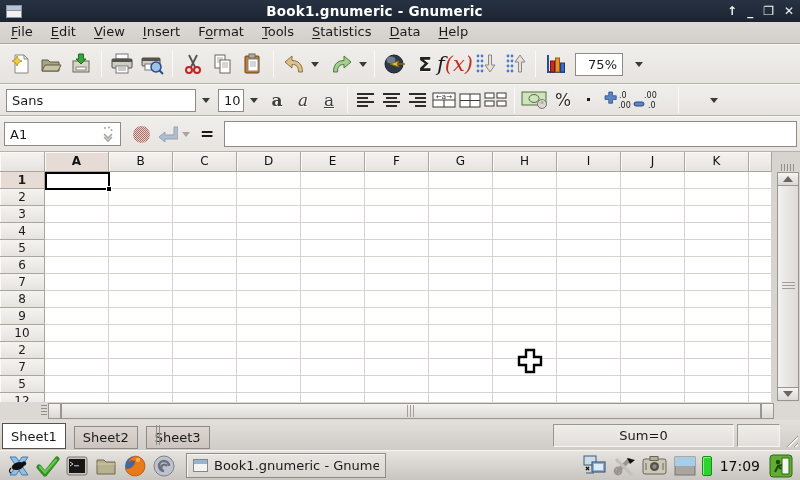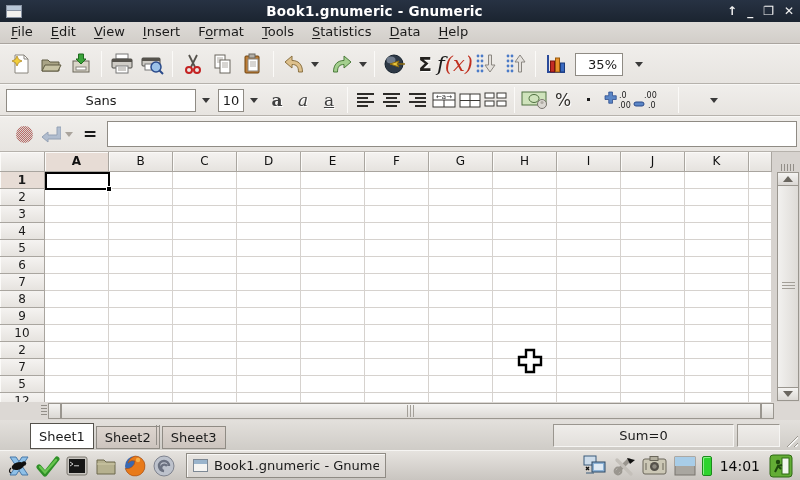--- a/index.html
+++ b/index.html
@@ -28,21 +28,21 @@
     border-top:1px solid #f8f7f5; border-bottom:1px solid #b6b2ac; display:flex; align-items:center; }
   .tb1 { top:44px; height:40px; padding-left:6px; }
   .tb2 { top:84px; height:32px; padding-left:6px; }
   .fbar { top:116px; height:36px; padding-left:4px; border-bottom:1px solid #b6b2ac; }
   .ibtn { width:30px; height:30px; display:flex; align-items:center; justify-content:center; flex:none; }
   .ibtn.sm { width:26px; height:26px; }
   .sep { width:1px; height:26px; background:#b4b0aa; border-right:1px solid #fbfaf8; margin:0 5px; flex:none; }
   .ddarrow { width:12px; height:26px; display:flex; align-items:center; justify-content:center; flex:none; }
   .tri-d { width:0; height:0; border-left:4px solid transparent; border-right:4px solid transparent; border-top:5px solid #3a3a3a; }
   .tri-d.dim { border-top-color:#aaa49c; }
-  .combo { background:#fff; border:1px solid #8f8b84; height:23px; display:flex; align-items:center; padding:0 5px; flex:none;justify-content:center; }
+  .combo { background:#fff; border:1px solid #8f8b84; height:23px; display:flex; align-items:center; padding:0 5px; flex:none; }
   .glyph { font-family:"DejaVu Serif","Liberation Serif",serif; color:#3f3f3f; text-shadow:1px 1px 0 #fff; }
   
   .cellref { width:117px; height:24px; background:#fff; border:1px solid #8f8b84; display:flex; align-items:center; padding:0 5px; }
   .cellref .jump { margin-left:auto; width:14px; height:16px; opacity:.75; }
   .cancel-btn { width:17px; height:17px; border-radius:50%; margin-left:12px;
     background:repeating-conic-gradient(#bc6a66 0 25%, #d8d5d1 0 50%); background-size:2px 2px; flex:none; }
   .equals { font-weight:bold; font-size:17px; margin:0 10px 0 8px; }
   .fentry { flex:1; height:26px; background:#fff; border:1px solid #8f8b84; margin-right:3px; }
   
   .sheet { position:absolute; top:152px; left:0; right:0; height:250px; background:#d7d3cf; }
@@ -70,21 +70,21 @@
   .vthumb { flex:1; background:linear-gradient(to right,#f2f1ef,#dedbd7); border:1px solid #9a968f; border-top:none; border-bottom:none; display:flex; align-items:center; justify-content:center; }
   .vthumb .tgrip { width:13px; height:9px; background:repeating-linear-gradient(to bottom,#a39f98 0 1px,transparent 1px 3px); }
   
   .hscroll { position:absolute; top:402px; left:40px; width:734px; height:18px; display:flex; align-items:stretch; }
   .hgrip { width:6px; margin:3px 1px; background:repeating-linear-gradient(to bottom,#928e88 0 1px,transparent 1px 3px); }
   .hbtn { width:13px; height:16px; align-self:center; background:linear-gradient(#f5f4f2,#dbd8d4); border:1px solid #9a968f; display:flex; align-items:center; justify-content:center; flex:none; }
   .hthumb { flex:1; align-self:center; height:16px; background:linear-gradient(#f4f3f1,#dcd9d5); border:1px solid #9a968f; display:flex; align-items:center; justify-content:center; }
   .hthumb .tgrip { width:9px; height:12px; background:repeating-linear-gradient(to right,#a39f98 0 1px,transparent 1px 3px); }
   
   .tabsrow { position:absolute; top:420px; left:0; right:0; height:30px; background:linear-gradient(#e3e0dc,#cfccc7); }
-  .sheet-tabs { position:absolute; left:2px; bottom:1px; display:flex; align-items:flex-end; gap:2px;margin-left:28px; }
+  .sheet-tabs { position:absolute; left:2px; bottom:1px; display:flex; align-items:flex-end; gap:8px; }
   .stab { height:23px; padding:0 8px; background:linear-gradient(#ddd5cf,#ccc4be); border:1px solid #8f8b84; display:flex; align-items:center; font-size:13px; }
   .stab.active { height:26px; background:#fff; border-color:#55524c; position:relative; z-index:2; }
   .tabgrip { width:6px; height:20px; margin-bottom:2px; background:repeating-linear-gradient(to right,#928e88 0 1px,transparent 1px 3px); }
   .statbox { position:absolute; top:4px; height:23px; background:linear-gradient(#efedea,#e2dfdb);
     border:1px solid #9a968f; border-bottom-color:#f6f5f3; border-right-color:#f6f5f3;
     display:flex; align-items:center; justify-content:center; font-family:"DejaVu Sans","Liberation Sans",sans-serif; }
   .sumbox { left:553px; width:181px; }
   .minibox { left:737px; width:43px; }
   .cornergrip { position:absolute; right:2px; bottom:3px; width:15px; height:15px;
     background:repeating-linear-gradient(135deg,transparent 0 3px,#9a968f 3px 4px,#f6f5f3 4px 5px);
@@ -260,21 +260,21 @@
     <div class="sep"></div>
     <div class="ibtn">
       <svg width="26" height="24">
           <path d="M5 3 V20 H22" fill="none" stroke="#2a4a9a" stroke-width="2"></path>
           <rect x="7.5" y="9" width="4" height="11" fill="#c42c24" stroke="#7a1410"></rect>
           <rect x="12.5" y="6" width="4" height="14" fill="#e8912c" stroke="#9a5a0a"></rect>
           <rect x="17.5" y="11" width="4" height="9" fill="#3a6ac0" stroke="#1a3a7a"></rect>
         </svg>
     </div>
     <div class="combo" style="width:48px;margin-left:4px;justify-content:flex-end;">
-      <span>35%</span>
+      <span>75%</span>
     </div>
     <div class="ddarrow" style="margin-left:10px;">
         <div class="tri-d"></div>
       </div>
   </div>
 
   <div class="tbar tb2">
     <div class="combo" style="width:190px;">
       <span>Sans</span>
     </div>
@@ -381,20 +381,32 @@
           <text x="16" y="19" font-size="8" fill="#1a1a1a">.0</text>
         </svg>
     </div>
     <div class="sep" style="margin-left:16px;"></div>
     <div class="ddarrow" style="margin-left:24px;">
         <div class="tri-d"></div>
       </div>
   </div>
 
   <div class="tbar fbar">
+    <div class="cellref">
+      <span>A1</span>
+      <svg class="jump" viewBox="0 0 14 16">
+          <g fill="#8a867f">
+            <circle cx="4" cy="2" r="1"></circle>
+            <circle cx="8" cy="1.5" r="1"></circle>
+            <circle cx="10.5" cy="4" r="1"></circle>
+          </g>
+          <path d="M3 8 L7 12 L11 8" fill="none" stroke="#8a867f" stroke-width="1.6"></path>
+          <path d="M3 11 L7 15 L11 11" fill="none" stroke="#8a867f" stroke-width="1.6"></path>
+        </svg>
+    </div>
     <div class="cancel-btn"></div>
     <div class="ibtn sm" style="margin-left:4px;">
       <svg width="22" height="20" style="opacity:.6;">
           <path d="M18 3 V11 H9 V8 L3 13 L9 18 V15 H22 V3 Z" fill="#8ba2c2" stroke="#5a7294"></path>
         </svg>
     </div>
     <div class="ddarrow">
         <div class="tri-d dim"></div>
       </div>
     <span class="equals">=</span>
@@ -554,21 +566,21 @@
             <path d="M4 8 v7 M21 8 v7" stroke="#6a665a"></path>
           </svg>
       </div>
       <div class="ticon">
         <svg width="22" height="20">
             <rect x="1" y="1" width="20" height="18" fill="#a9a6a0" stroke="#78746e"></rect>
             <rect x="1" y="1" width="20" height="9" fill="#a8cde8"></rect>
           </svg>
       </div>
       <div style="width:10px;height:20px;background:#2ed42e;border:1px solid #1c8a1c;border-radius:2px;box-shadow:inset 1px 1px 0 #8af08a;"></div>
-      <span class="clock">14:01</span>
+      <span class="clock">17:09</span>
       <div class="ticon">
         <svg width="24" height="24">
             <rect x="1" y="1" width="22" height="22" rx="3" fill="#63ad35" stroke="#2f6b14"></rect>
             <rect x="13" y="4" width="7" height="16" fill="#f2f6ee" stroke="#2f6b14"></rect>
             <circle cx="9" cy="8" r="2.2" fill="#1e4a0e"></circle>
             <path d="M6 18 L9 12 L12 15 M9 12 L13 11" stroke="#1e4a0e" stroke-width="2" fill="none"></path>
           </svg>
       </div>
     </div>
   </div>

